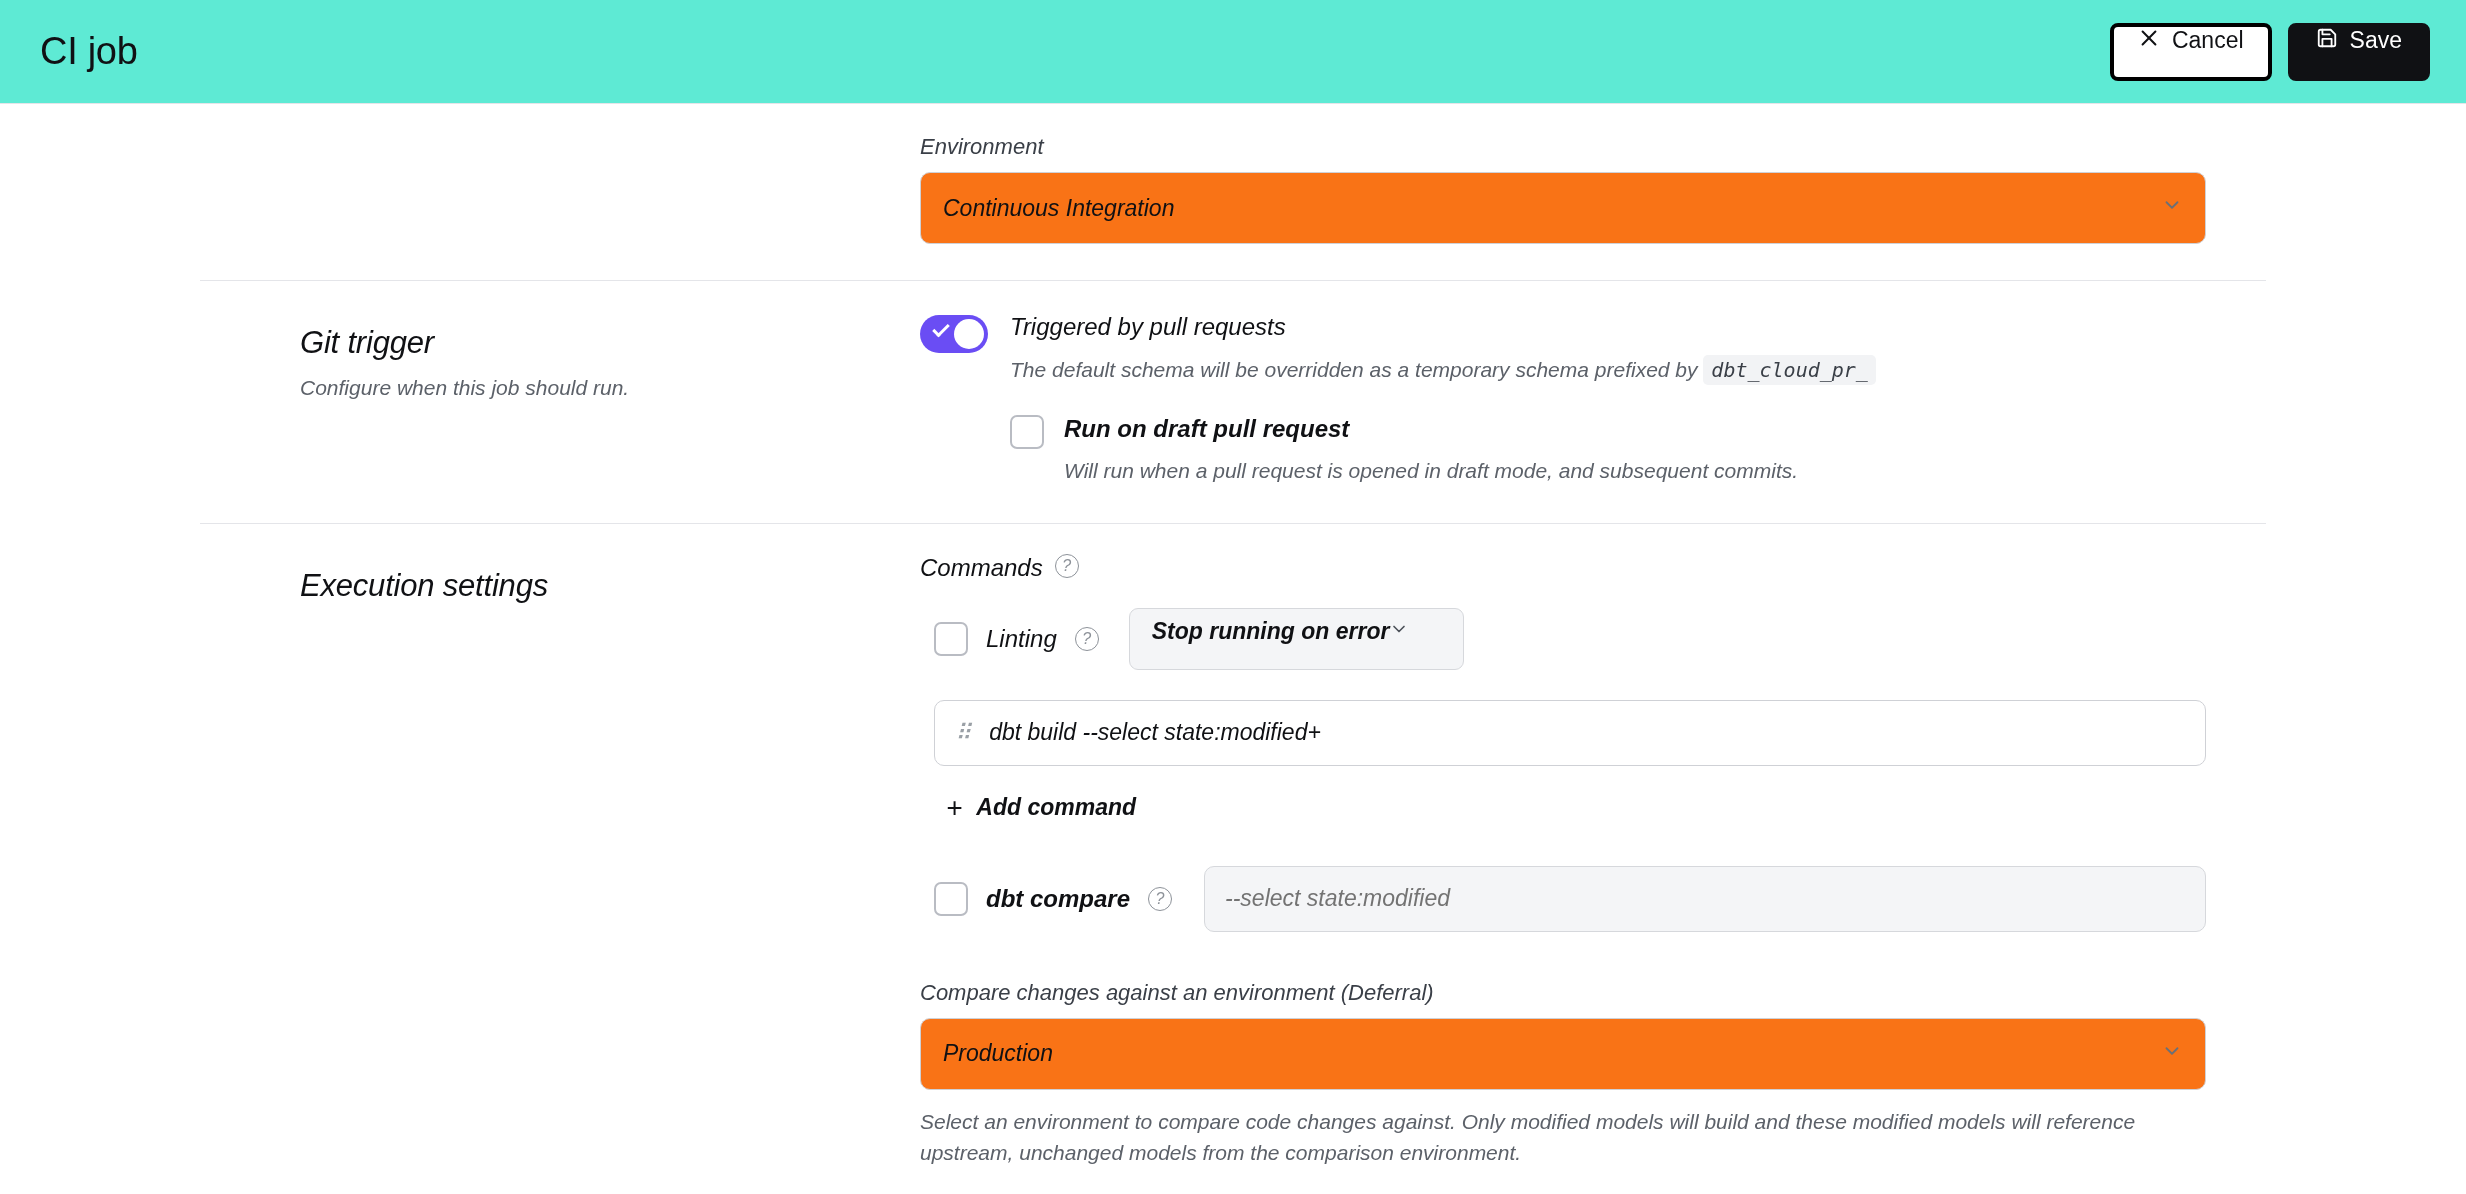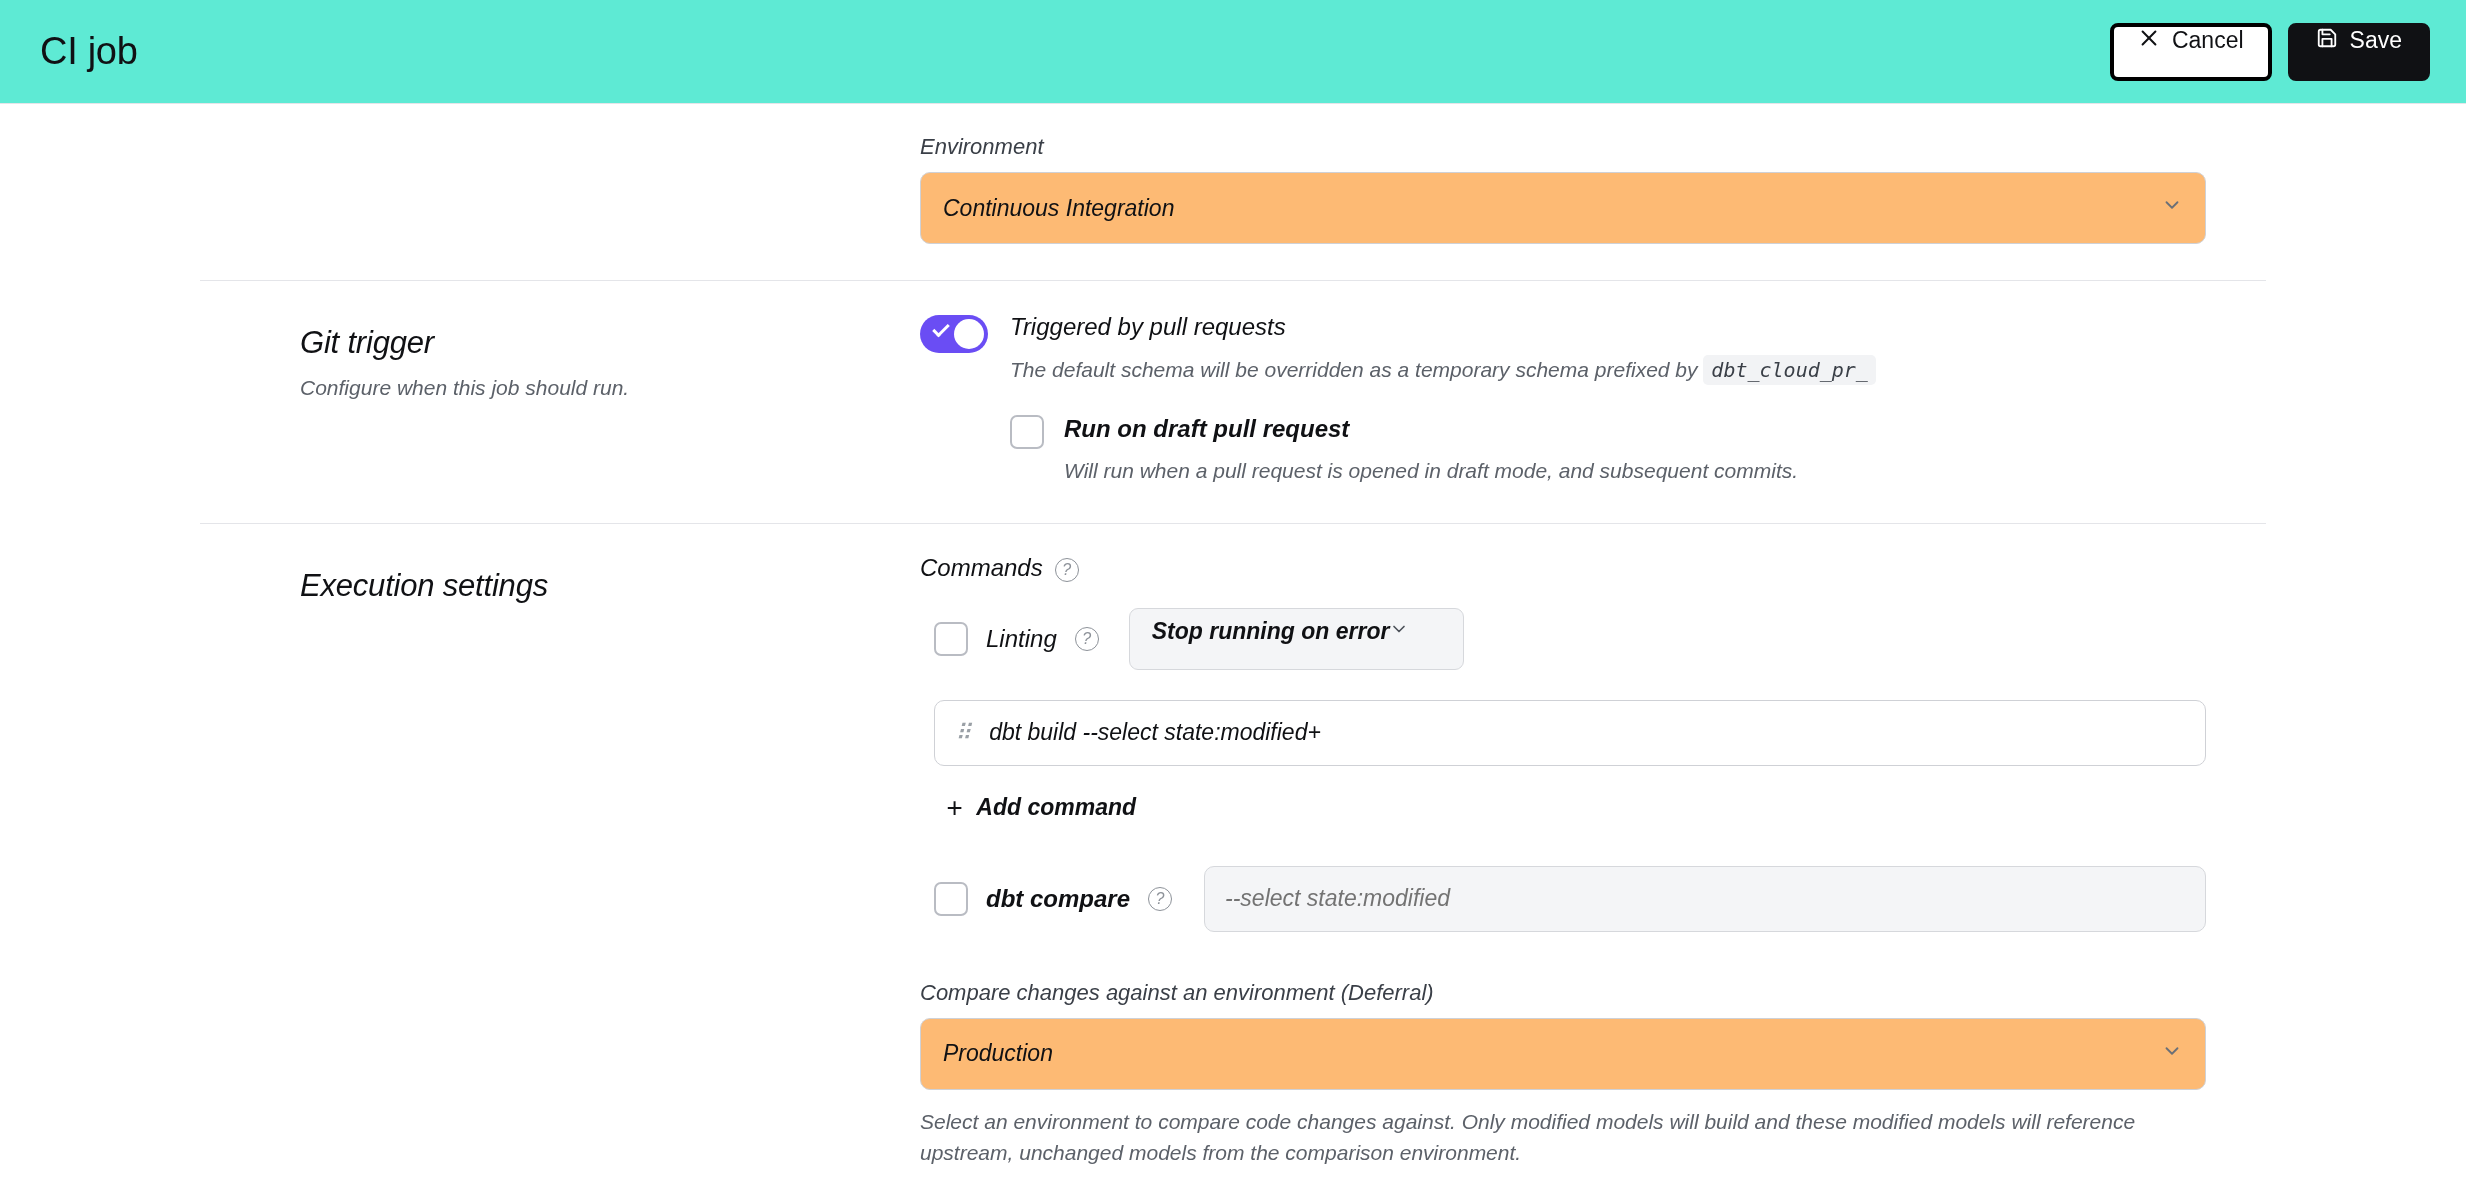--- a/index.html
+++ b/index.html
@@ -112,21 +112,21 @@
     color: #3a3f47;
     margin-bottom: 12px;
   }
 
   .select {
     position: relative;
     width: 100%;
     height: 72px;
     border: 1px solid #cfd1d6;
     border-radius: 10px;
-    background: #fdba74;
+    background: #f97316;
     display: flex;
     align-items: center;
     padding: 0 22px;
     font-size: 23px;
     color: #101114;
     cursor: pointer;
   }
   .select .chev {
     position: absolute;
     right: 22px;
@@ -207,21 +207,21 @@
     gap: 20px;
   }
   .cbx-label {
     font-size: 24px;
     color: #101114;
   }
 
   
   .commands-head {
     display: flex;
-    align-items: flex-end;
+    align-items: flex-start;
     gap: 12px;
     font-size: 24px;
     color: #101114;
     margin-bottom: 26px;
   }
   .qmark {
     display: inline-flex;
     align-items: center;
     justify-content: center;
     width: 24px;

